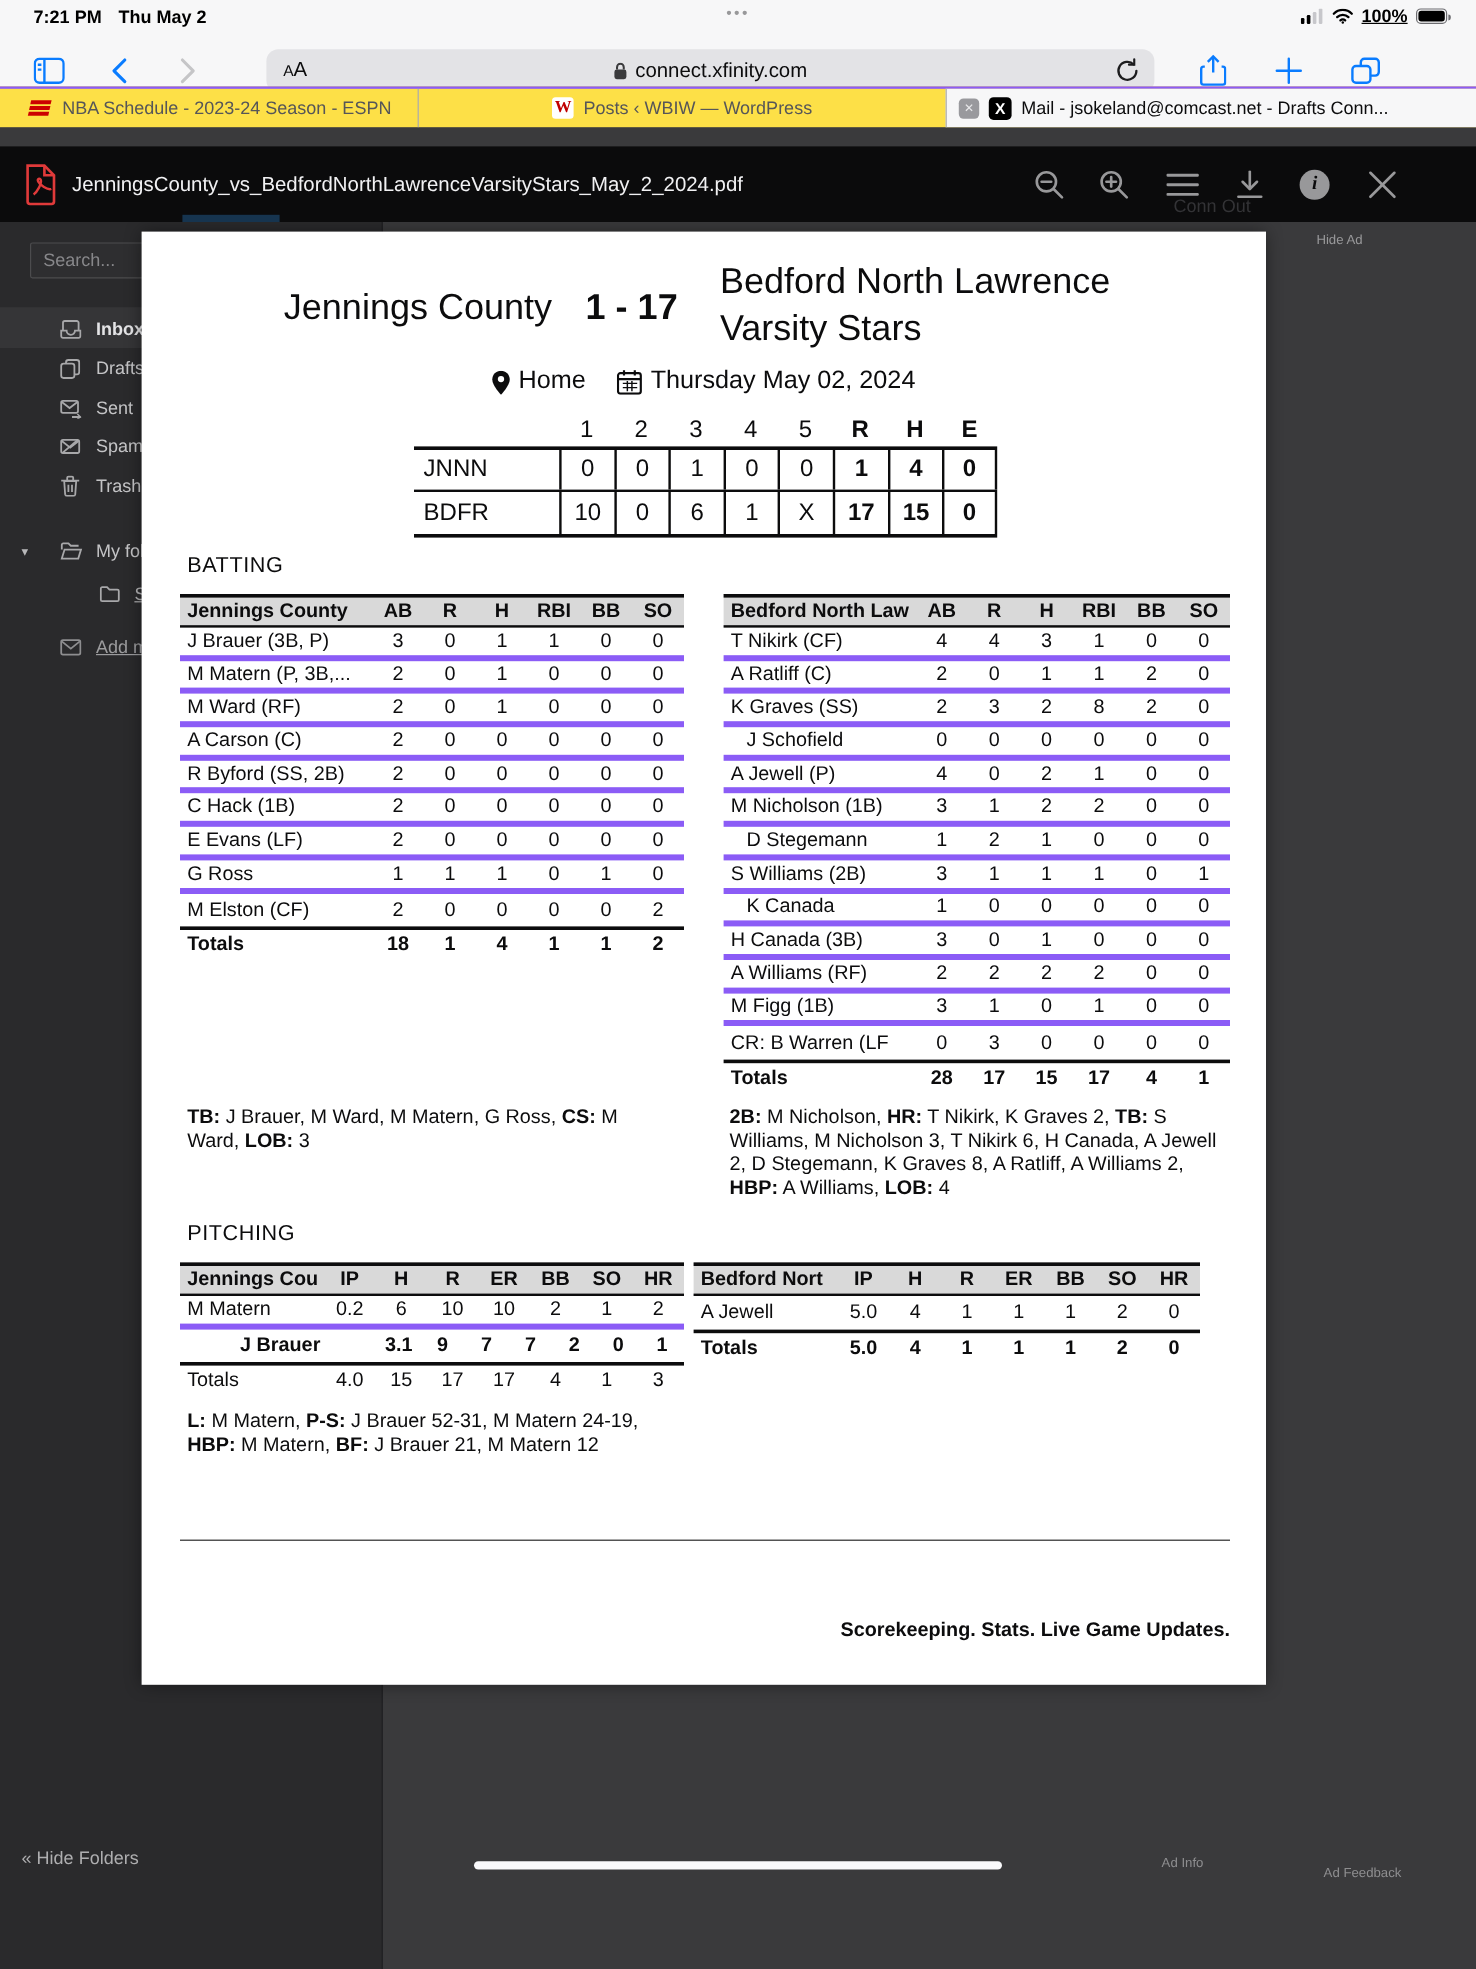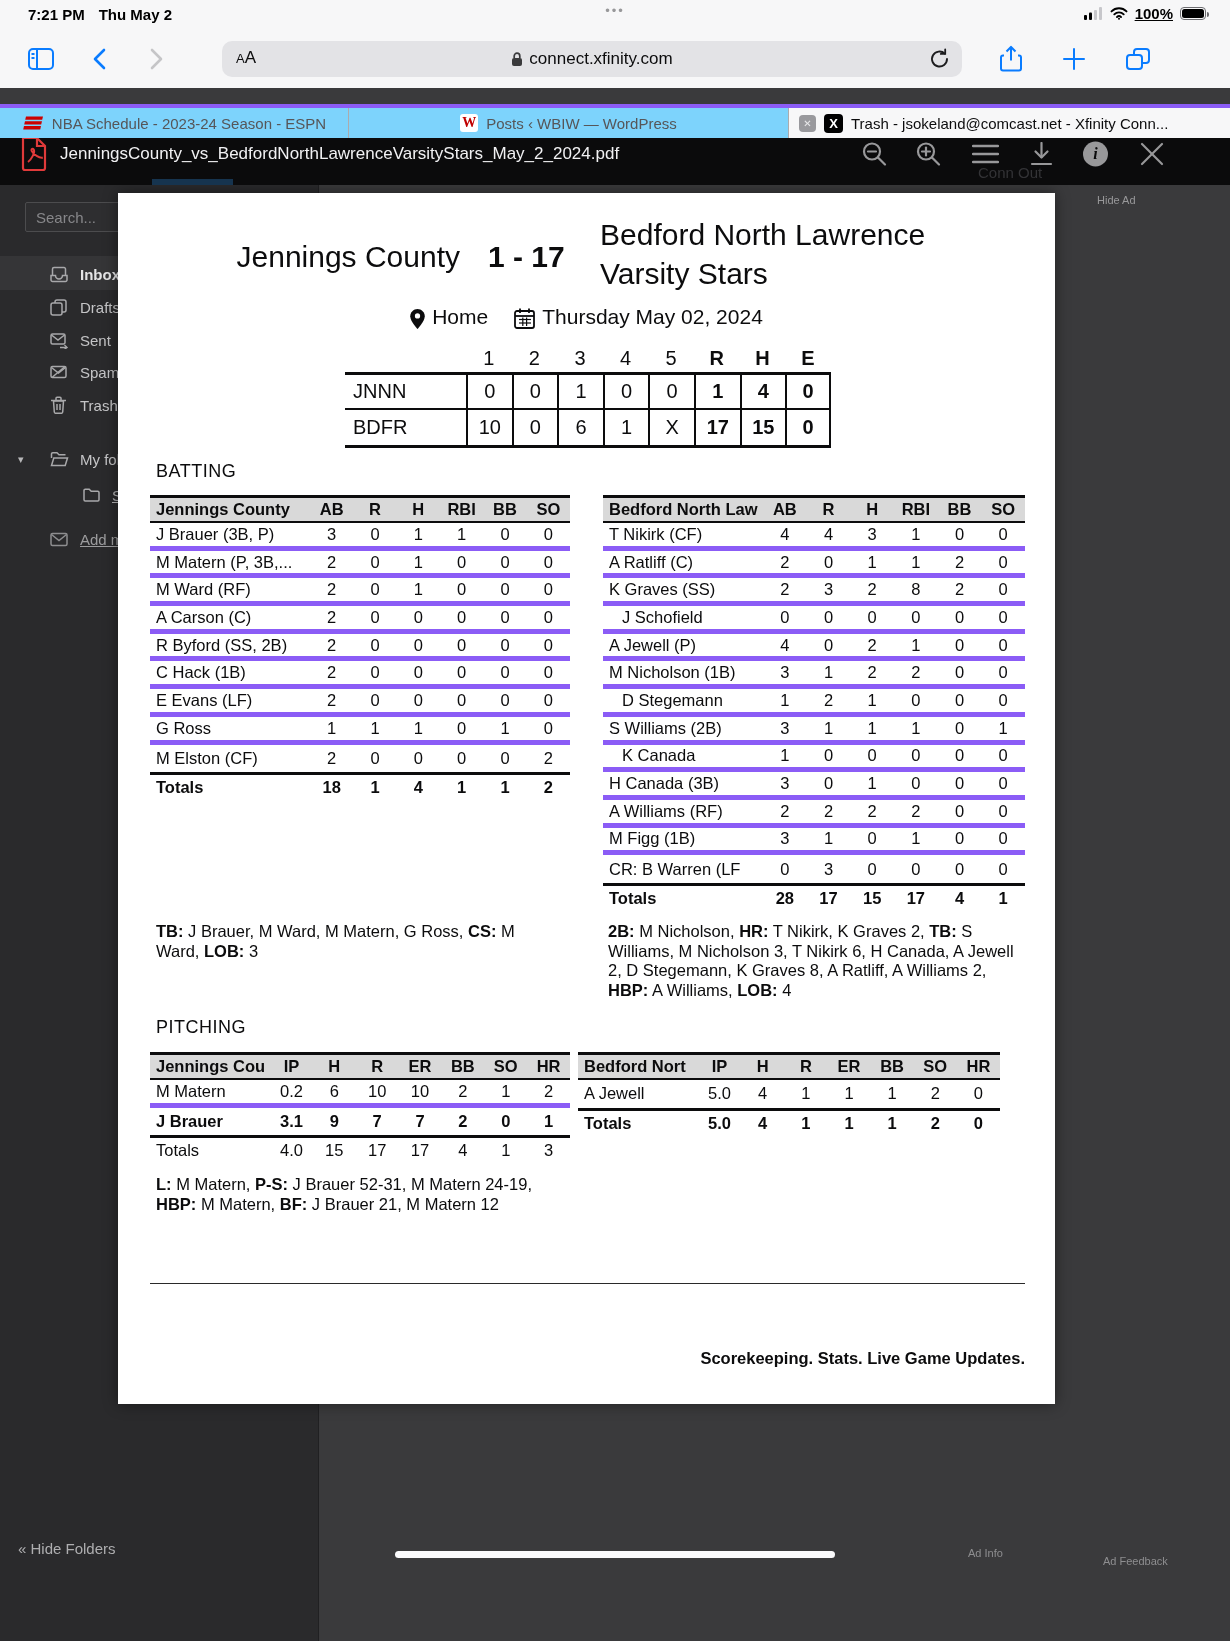--- a/index.html
+++ b/index.html
@@ -18,21 +18,21 @@
 
   
   .toolbar { position:absolute; top:30px; left:0; width:100%; height:58px; background:#f7f7f8; z-index:6; }
   .tb-btn { position:absolute; top:50%; transform:translateY(-50%); display:flex; align-items:center; justify-content:center; }
   .addrbar { position:absolute; left:222px; top:11px; width:740px; height:36px; background:#e3e3e6; border-radius:10px; display:flex; align-items:center; justify-content:center; gap:6px; }
   .addr-aa { position:absolute; left:14px; top:7px; color:#0c0c0d; }
   .addr-url { font-size:17px; color:#0c0c0d; }
   .addr-reload { position:absolute; right:12px; top:7px; }
 
   
-  .tabbar { position:absolute; top:104px; left:0; width:100%; height:34px; background:#7dd3fc; border-top:4px solid #8b5cf6; z-index:6; }
+  .tabbar { position:absolute; top:72px; left:0; width:100%; height:34px; background:#fde047; border-top:2px solid #8b5cf6; z-index:6; }
   .tab { position:absolute; top:0; height:100%; display:flex; align-items:center; justify-content:center; gap:8px; font-size:15px; color:#565658; }
   .tab.active { background:#f7f7f8; color:#0c0c0d; justify-content:flex-start; padding-left:10px; }
   .tab-sep { border-left:1px solid #ababad; }
   .tab-label { white-space:nowrap; overflow:hidden; text-overflow:ellipsis; }
   .wlogo { width:18px; height:18px; background:#fff; border-radius:3px; color:#c00000; font-family:"Liberation Serif",serif; font-weight:700; font-size:14px; display:flex; align-items:center; justify-content:center; }
   .xlogo { width:19px; height:19px; background:#000; border-radius:4px; color:#fff; font-weight:700; font-size:13px; display:flex; align-items:center; justify-content:center; }
   .tab-close { width:17px; height:17px; background:#99999d; border-radius:4px; color:#e9e9eb; font-size:10px; display:flex; align-items:center; justify-content:center; flex:none; }
 
   
   .pdfbar { position:absolute; top:122px; left:0; width:100%; height:63px; background:#0b0b0c; z-index:5; }
@@ -81,21 +81,21 @@
 
   .section-label { position:absolute; left:38px; font-size:18px; letter-spacing:.5px; }
 
   
   .stat-table { position:absolute; font-size:16.5px; }
   .st-head { display:flex; align-items:center; height:28px; background:#d9d9d9; font-weight:700; border-top:3px solid #0c0c0d; border-bottom:2px solid #0c0c0d; }
   .st-row { display:flex; align-items:center; height:27.7px; border-bottom:5px solid #8b5cf6; }
   .st-body .st-row:last-child { border-bottom:none; }
   .st-tot { display:flex; align-items:center; height:28px; border-top:3px solid #0c0c0d; font-weight:700; }
   .st-tot.plain { font-weight:400; }
-  .st-bold { font-weight:700; }
+  .st-bold { font-weight:700;margin-left:44px; }
   .st-name { padding-left:6px; white-space:nowrap; overflow:hidden; }
   .bat .st-name { width:160px; } .pit .st-name { width:120px; }
   .st-indent { padding-left:19px; }
   .st-cell { flex:1; text-align:center; }
 
   .notes { position:absolute; font-size:16.5px; line-height:19.5px; }
   .page-rule { position:absolute; left:32px; top:1090px; width:875px; height:1px; background:#2a2a2a; }
   .page-footer { position:absolute; left:32px; top:1156px; width:875px; text-align:right; font-weight:700; font-size:16.5px; }
 
   svg { display:block; }
@@ -205,21 +205,21 @@
       </span>
       <span class="tab-label">NBA Schedule - 2023-24 Season - ESPN</span>
     </div>
     <div class="tab tab-sep" style="left:348px; width:440px;">
       <span class="wlogo">W</span>
       <span class="tab-label">Posts ‹ WBIW — WordPress</span>
     </div>
     <div class="tab tab-sep active" style="left:788px; width:442px;">
       <span class="tab-close">✕</span>
       <span class="xlogo">X</span>
-      <span class="tab-label">Trash - jsokeland@comcast.net - Xfinity Conn...</span>
+      <span class="tab-label">Mail - jsokeland@comcast.net - Drafts Conn...</span>
     </div>
   </div>
 
   <div class="pdfbar">
     <span class="signout">Conn Out</span>
     <span class="pdf-ico" style="left:18px;">
       <svg width="30" height="36" viewBox="0 0 30 36" fill="none" stroke="#e03a3a" stroke-width="2.2">
           <path d="M5 2 h14 l8 8 v22 a2 2 0 0 1 -2 2 H7 a2 2 0 0 1 -2 -2 z"></path>
           <path d="M19 2 v8 h8"></path>
           <path d="M10 26 c3 -2 7 -9 6 -12 c-0.8 -2.2 -3.2 -1 -2.2 1.2 c1.2 2.8 8 7.5 11 6.3" stroke-width="2"></path>

